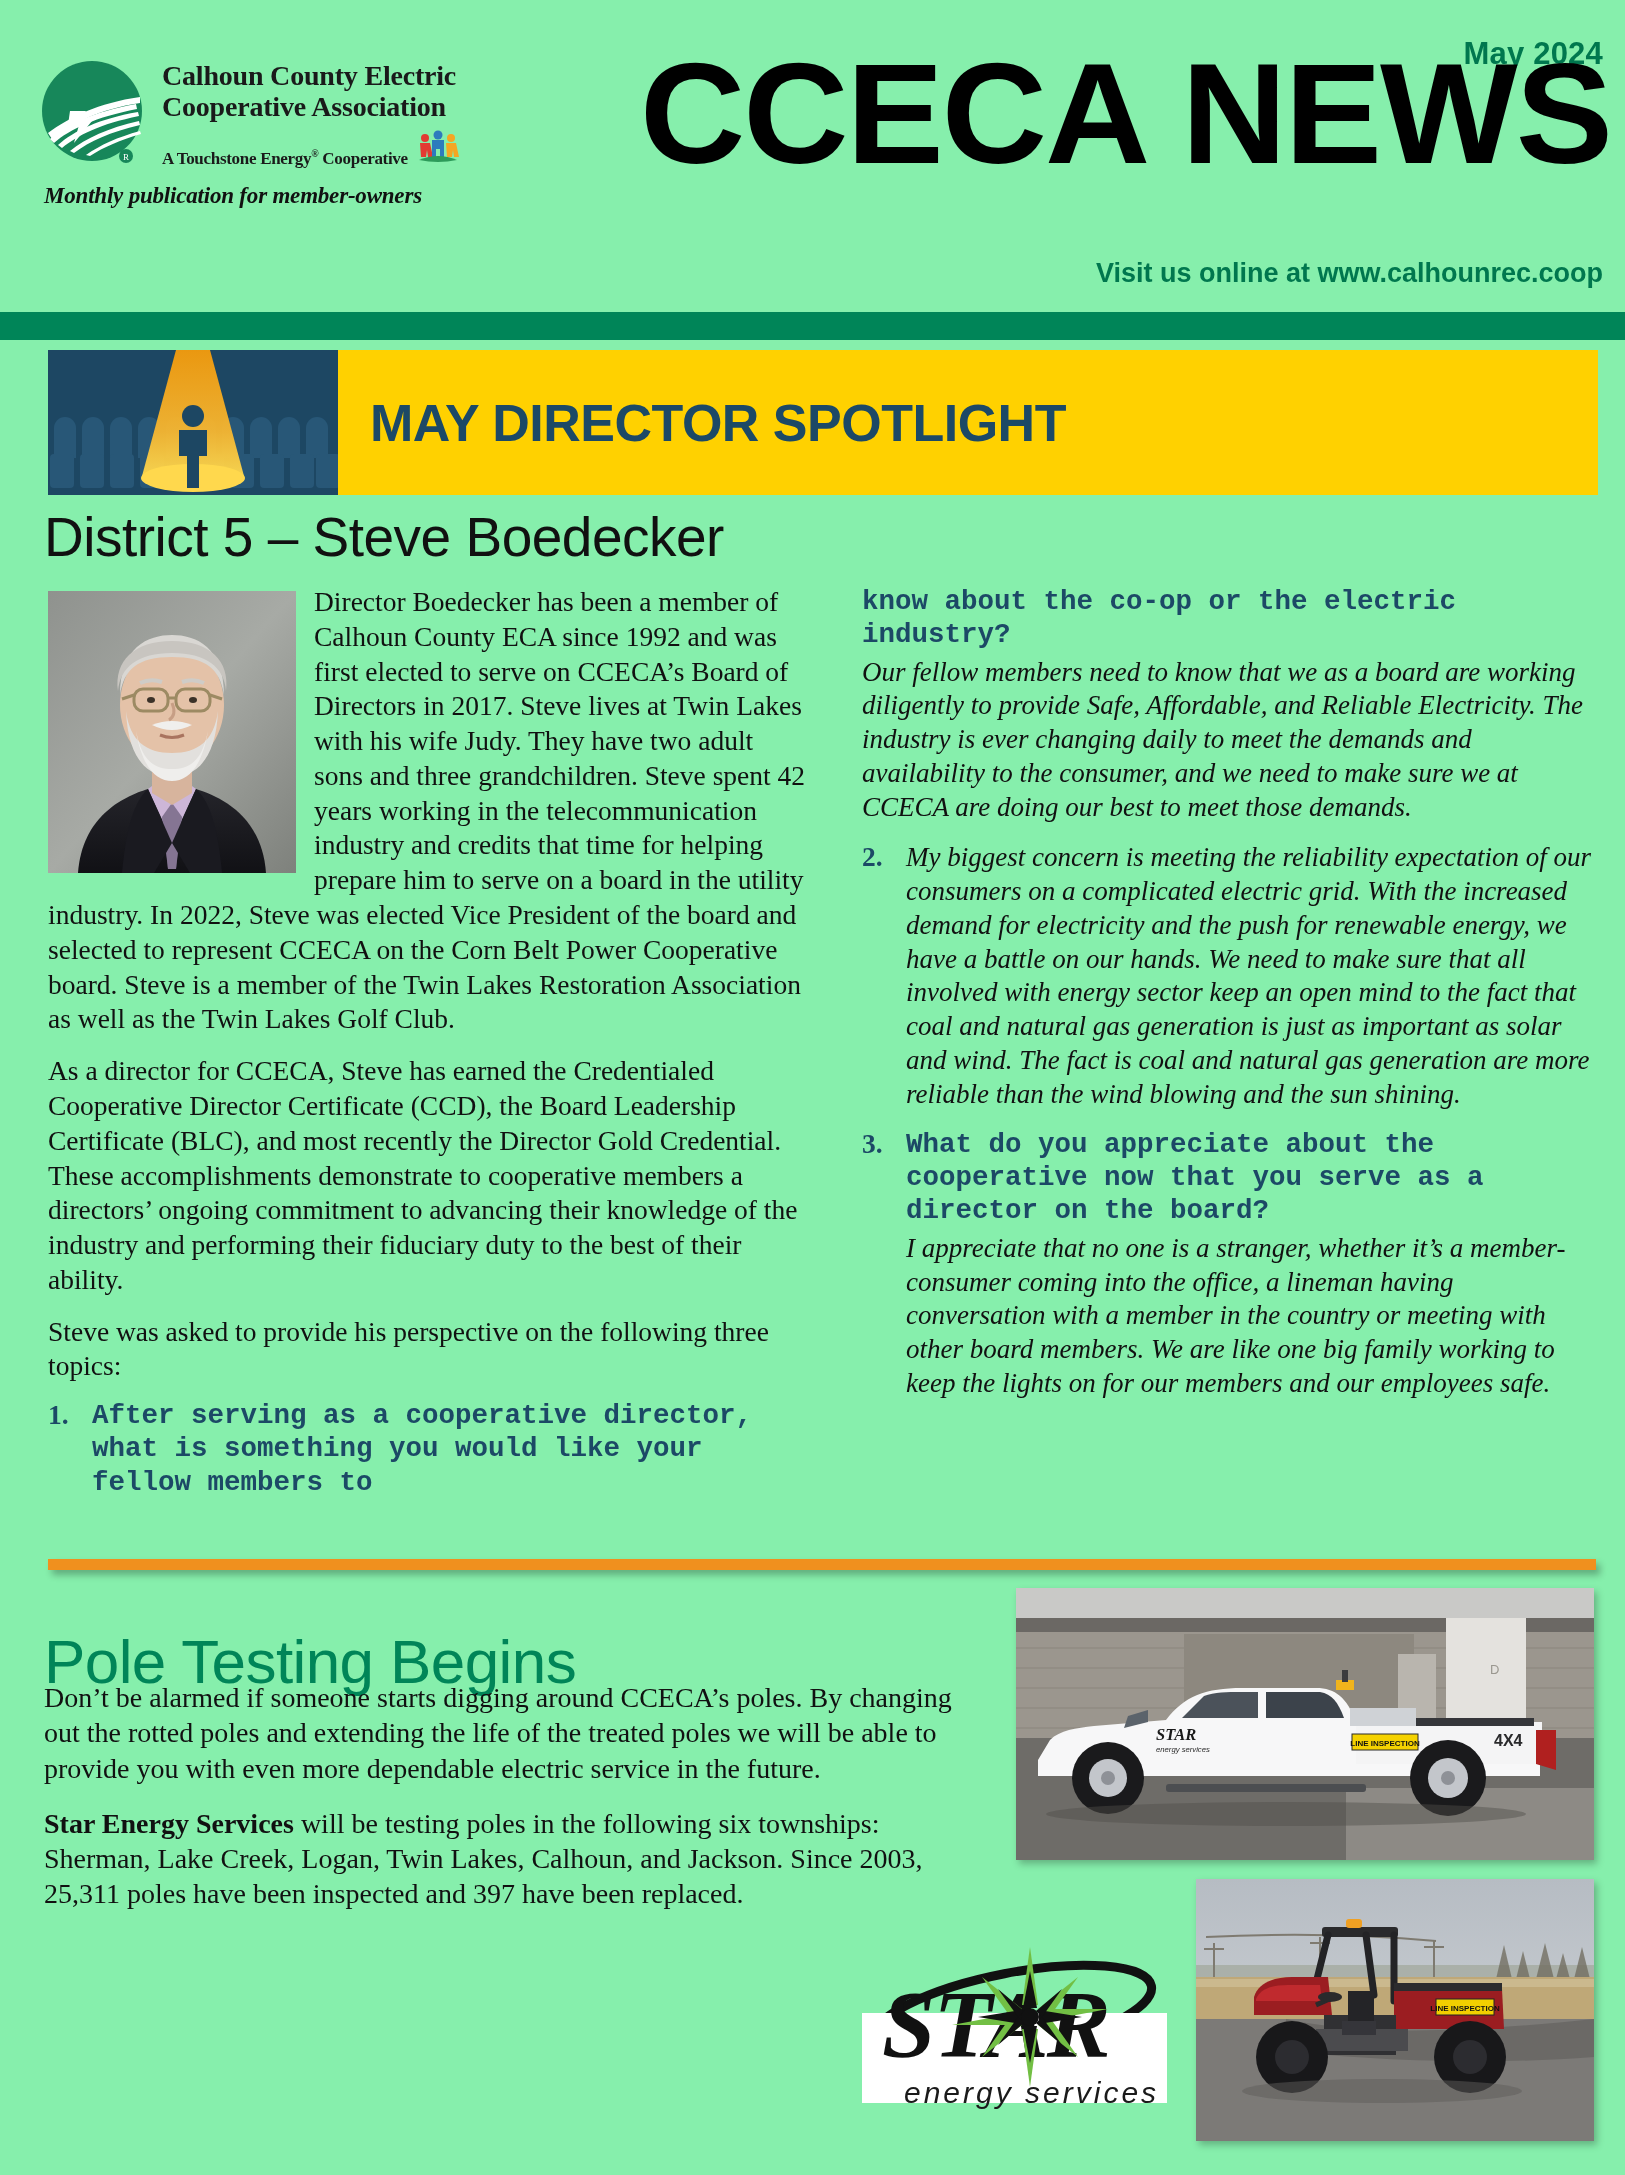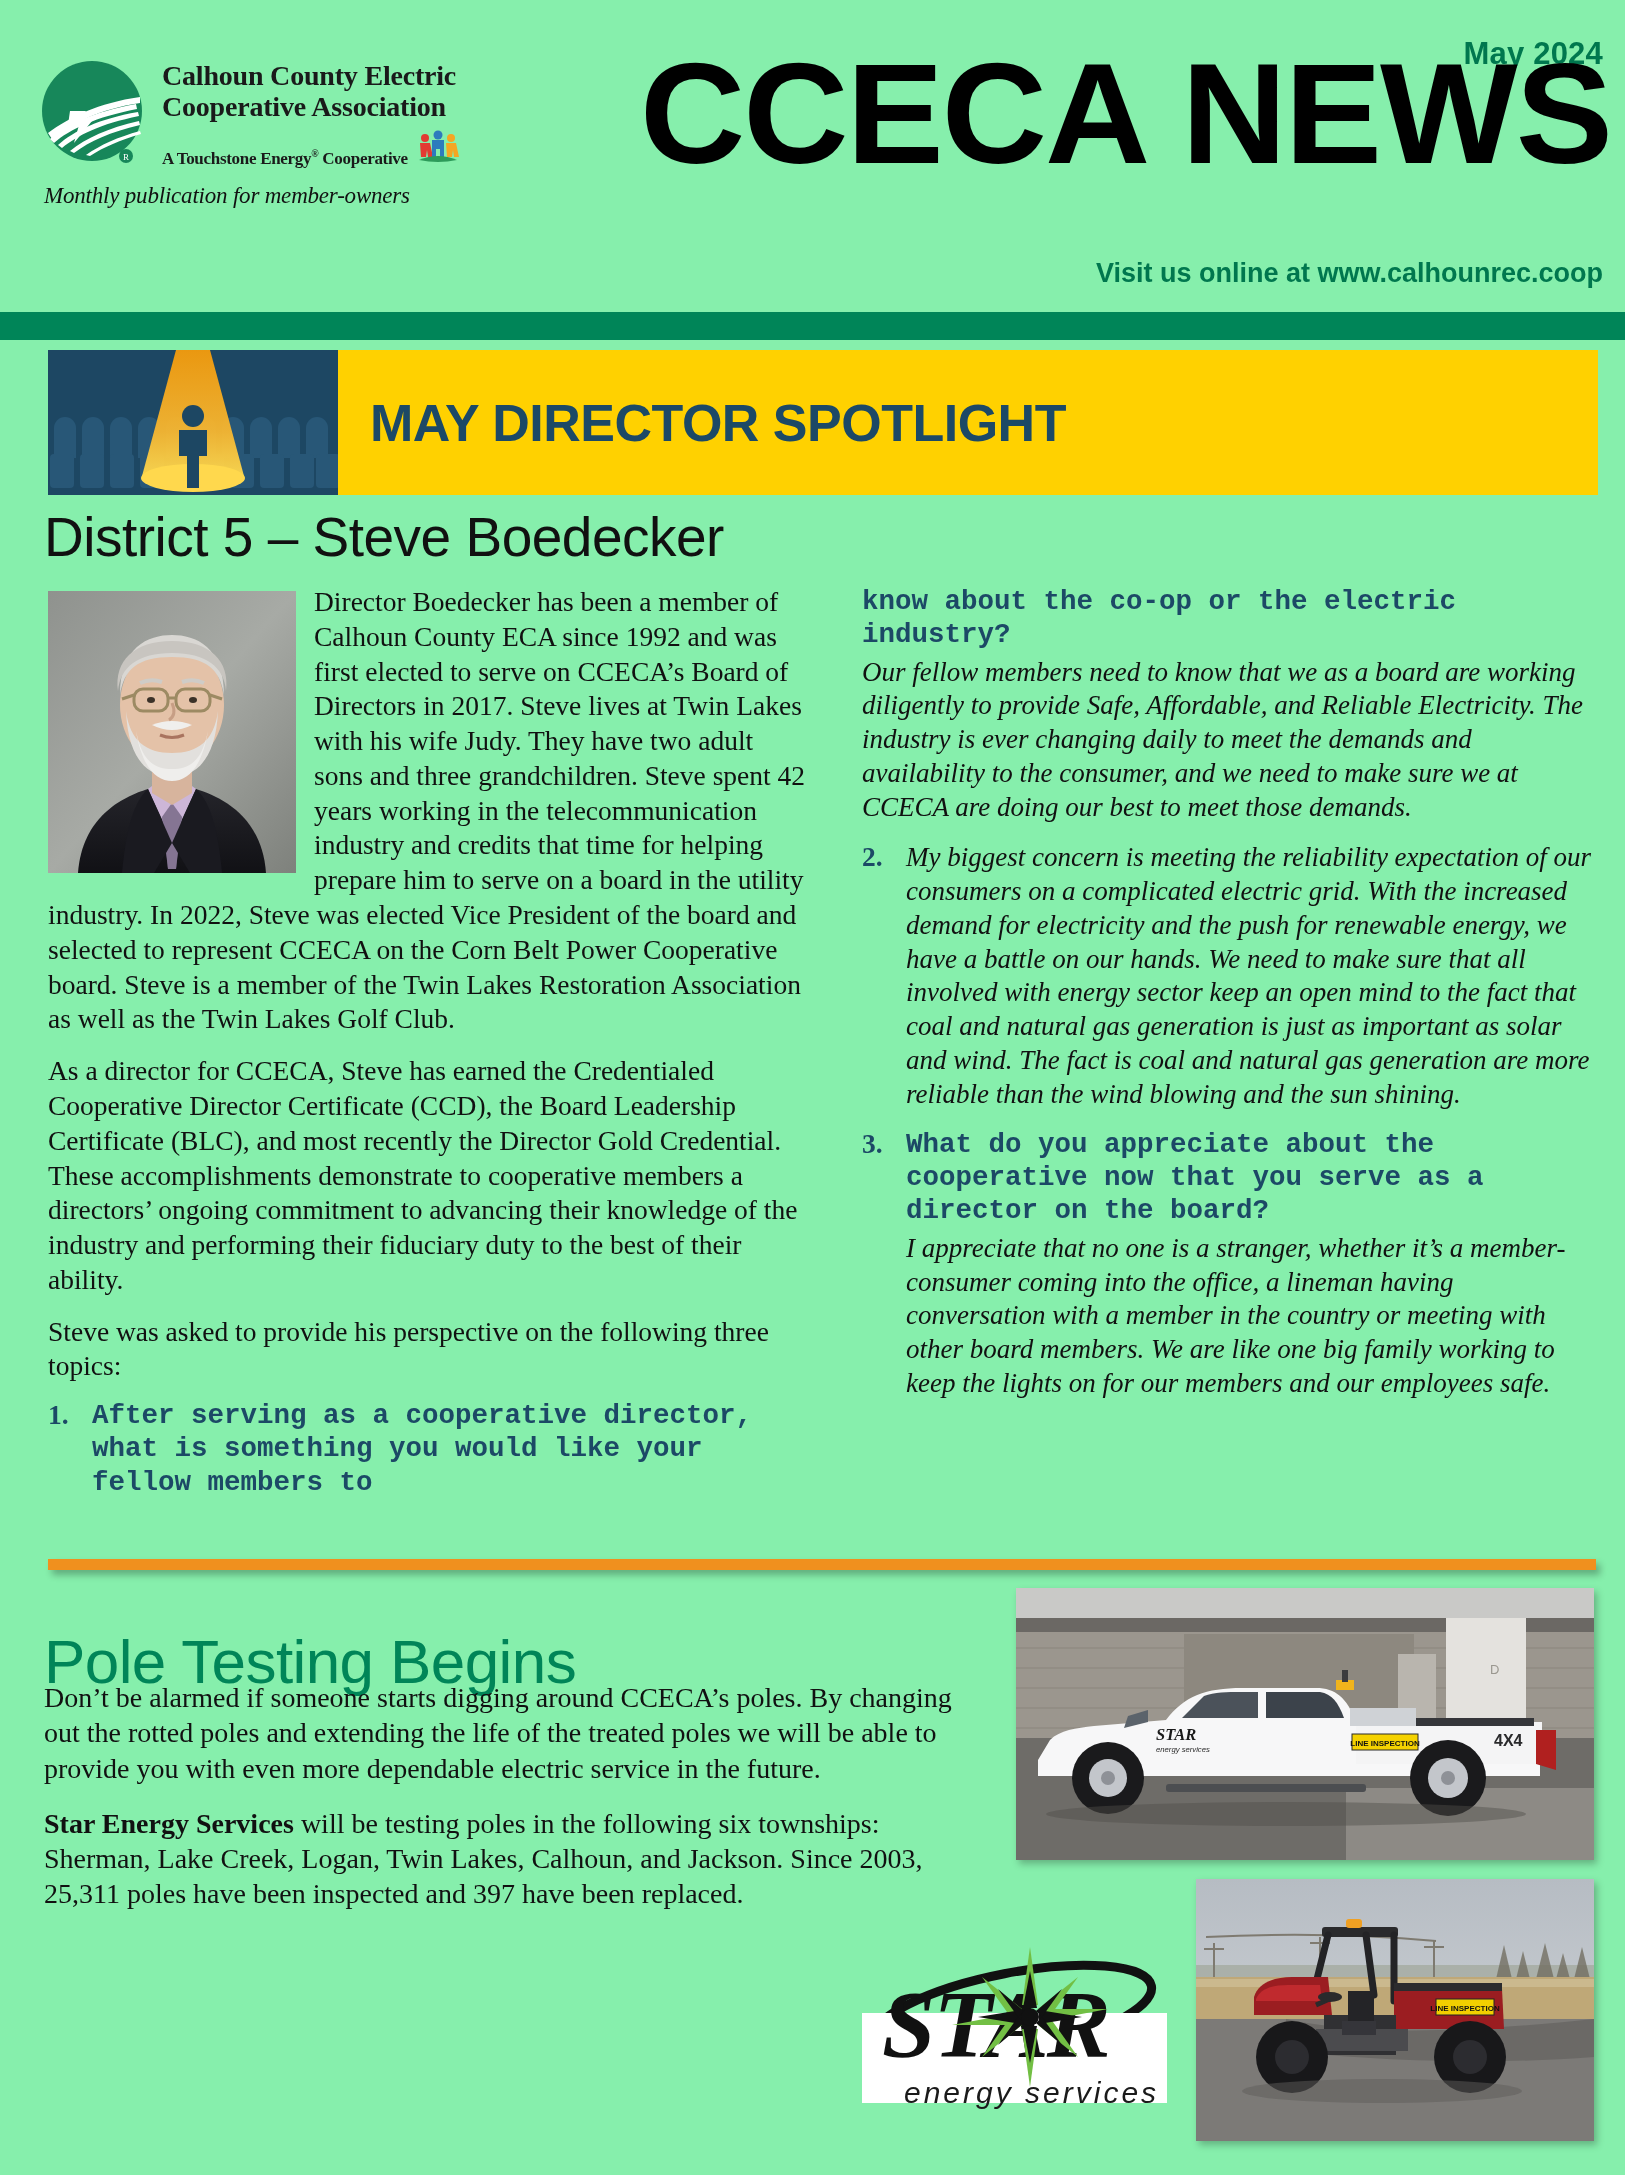--- a/index.html
+++ b/index.html
@@ -27,21 +27,21 @@
     font-family: "Liberation Serif", serif; font-weight: bold;
     font-size: 28px; line-height: 1.12; color: #1a1a1a; letter-spacing: -.2px;
   }
   .touchstone-row { display: flex; align-items: flex-end; gap: 7px; margin-top: 6px; }
   .touchstone-txt {
     font-family: "Liberation Serif", serif; font-weight: bold;
     font-size: 17px; color: #1a1a1a; letter-spacing: -.3px; white-space: nowrap;
   }
   .touchstone-txt sup { font-size: 10px; vertical-align: super; }
   .tagline {
-    font-family: "Liberation Serif", serif; font-style: italic; font-weight: normal;
+    font-family: "Liberation Serif", serif; font-style: italic; font-weight: bold;
     font-size: 23px; color: #111; margin-top: 14px; margin-left: 4px; letter-spacing: -.2px;
   }
   .news-title {
     position: absolute; right: 14px; top: 44px;
     font-family: "Liberation Sans", sans-serif; font-weight: bold;
     font-size: 143px; line-height: .98; color: #000;
     letter-spacing: -2px; transform: scaleX(1.02); transform-origin: right top;
   }
   .visit-line {
     position: absolute; right: 22px; top: 258px;

